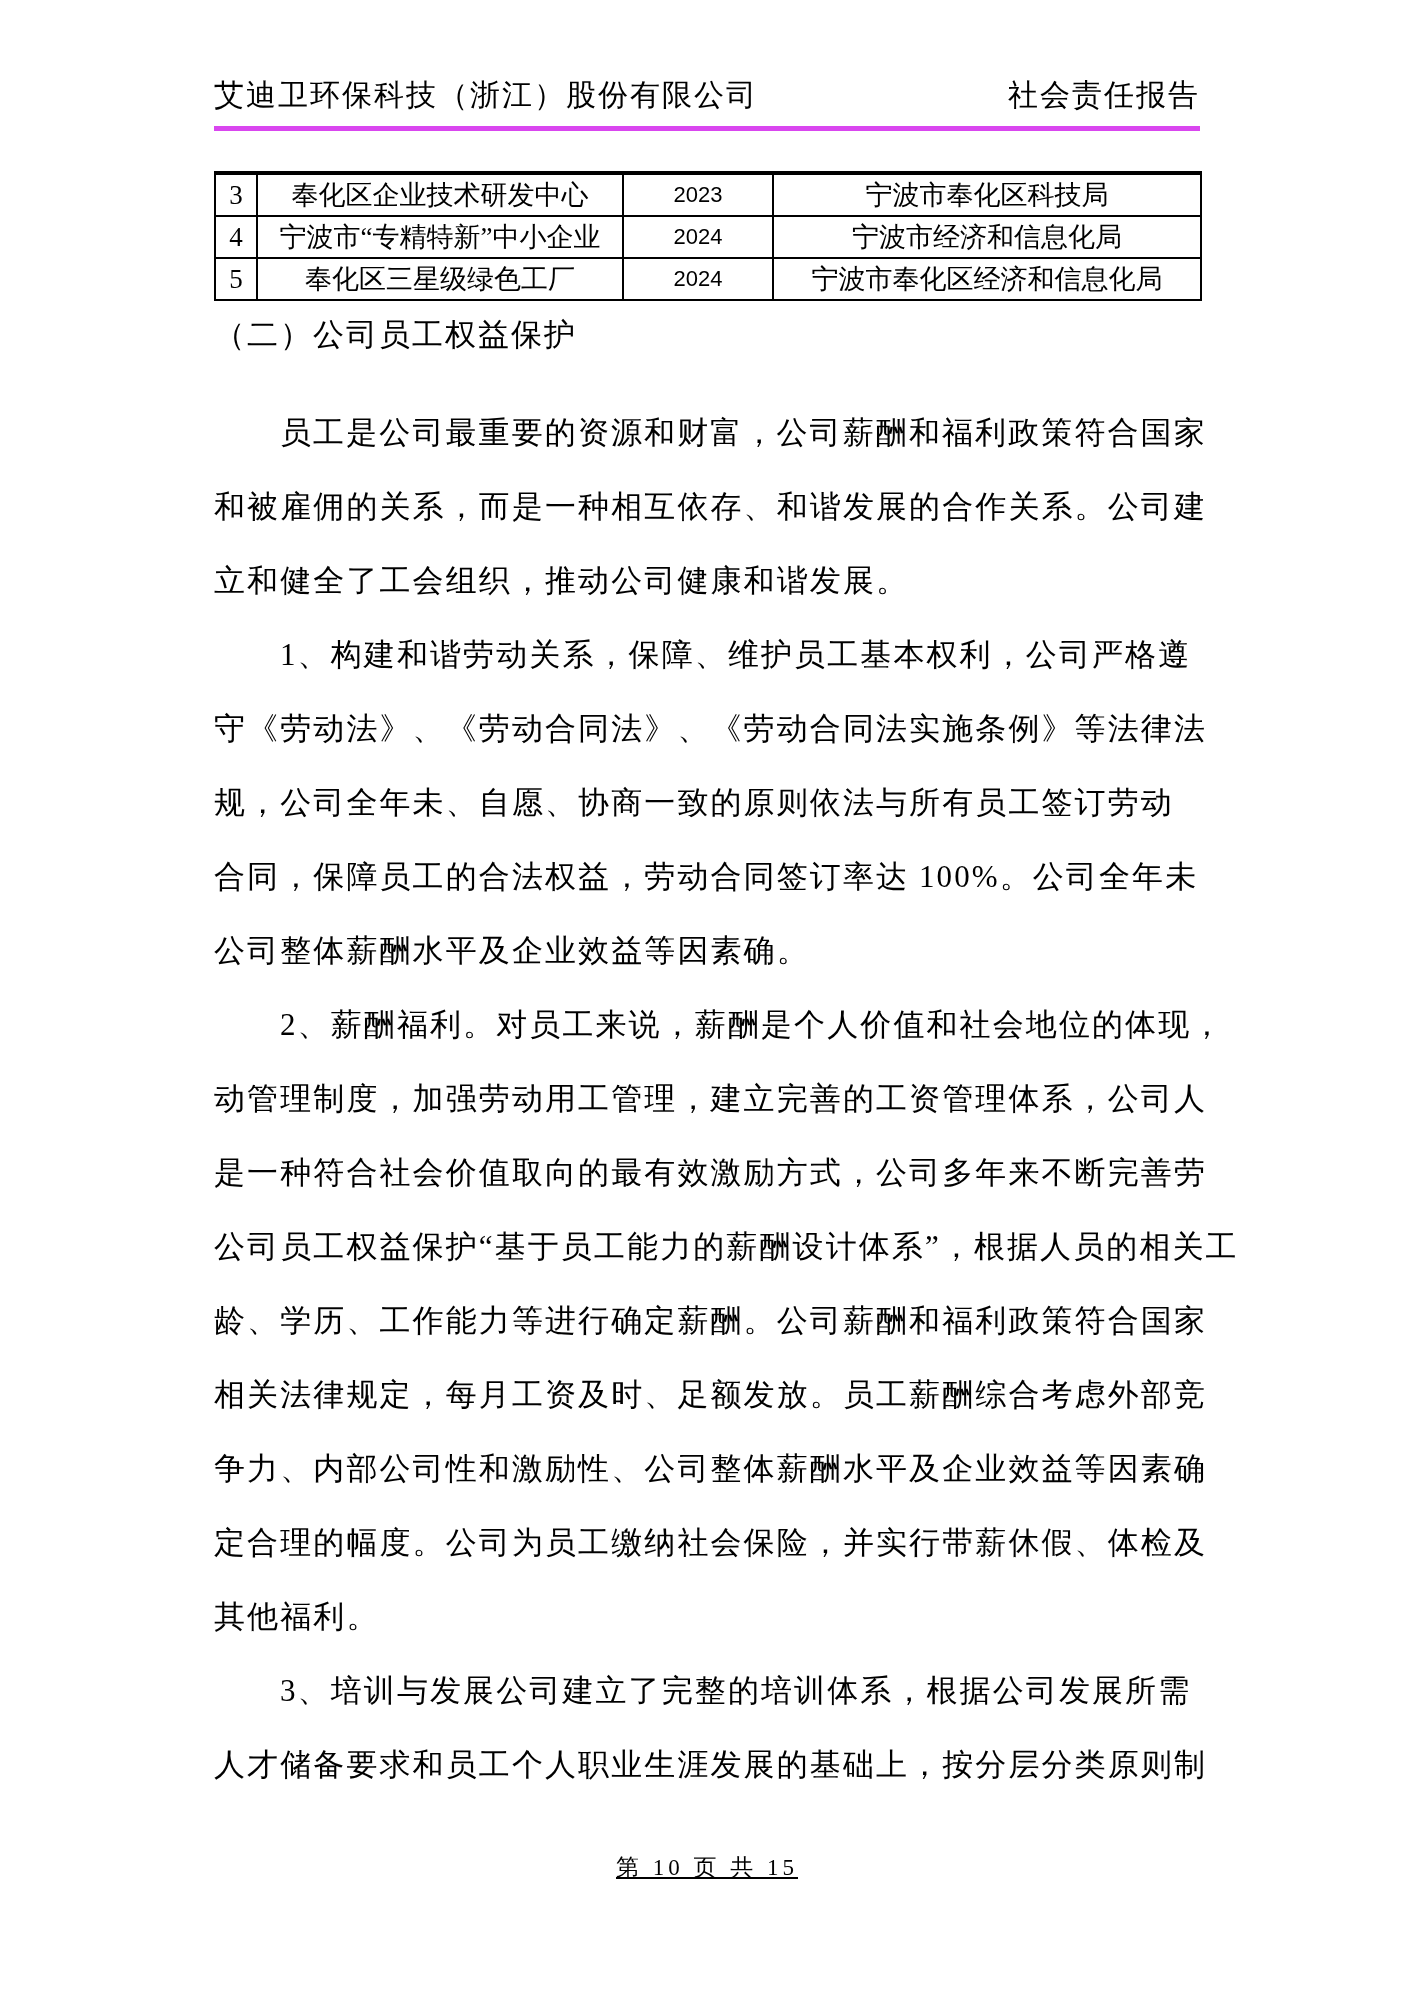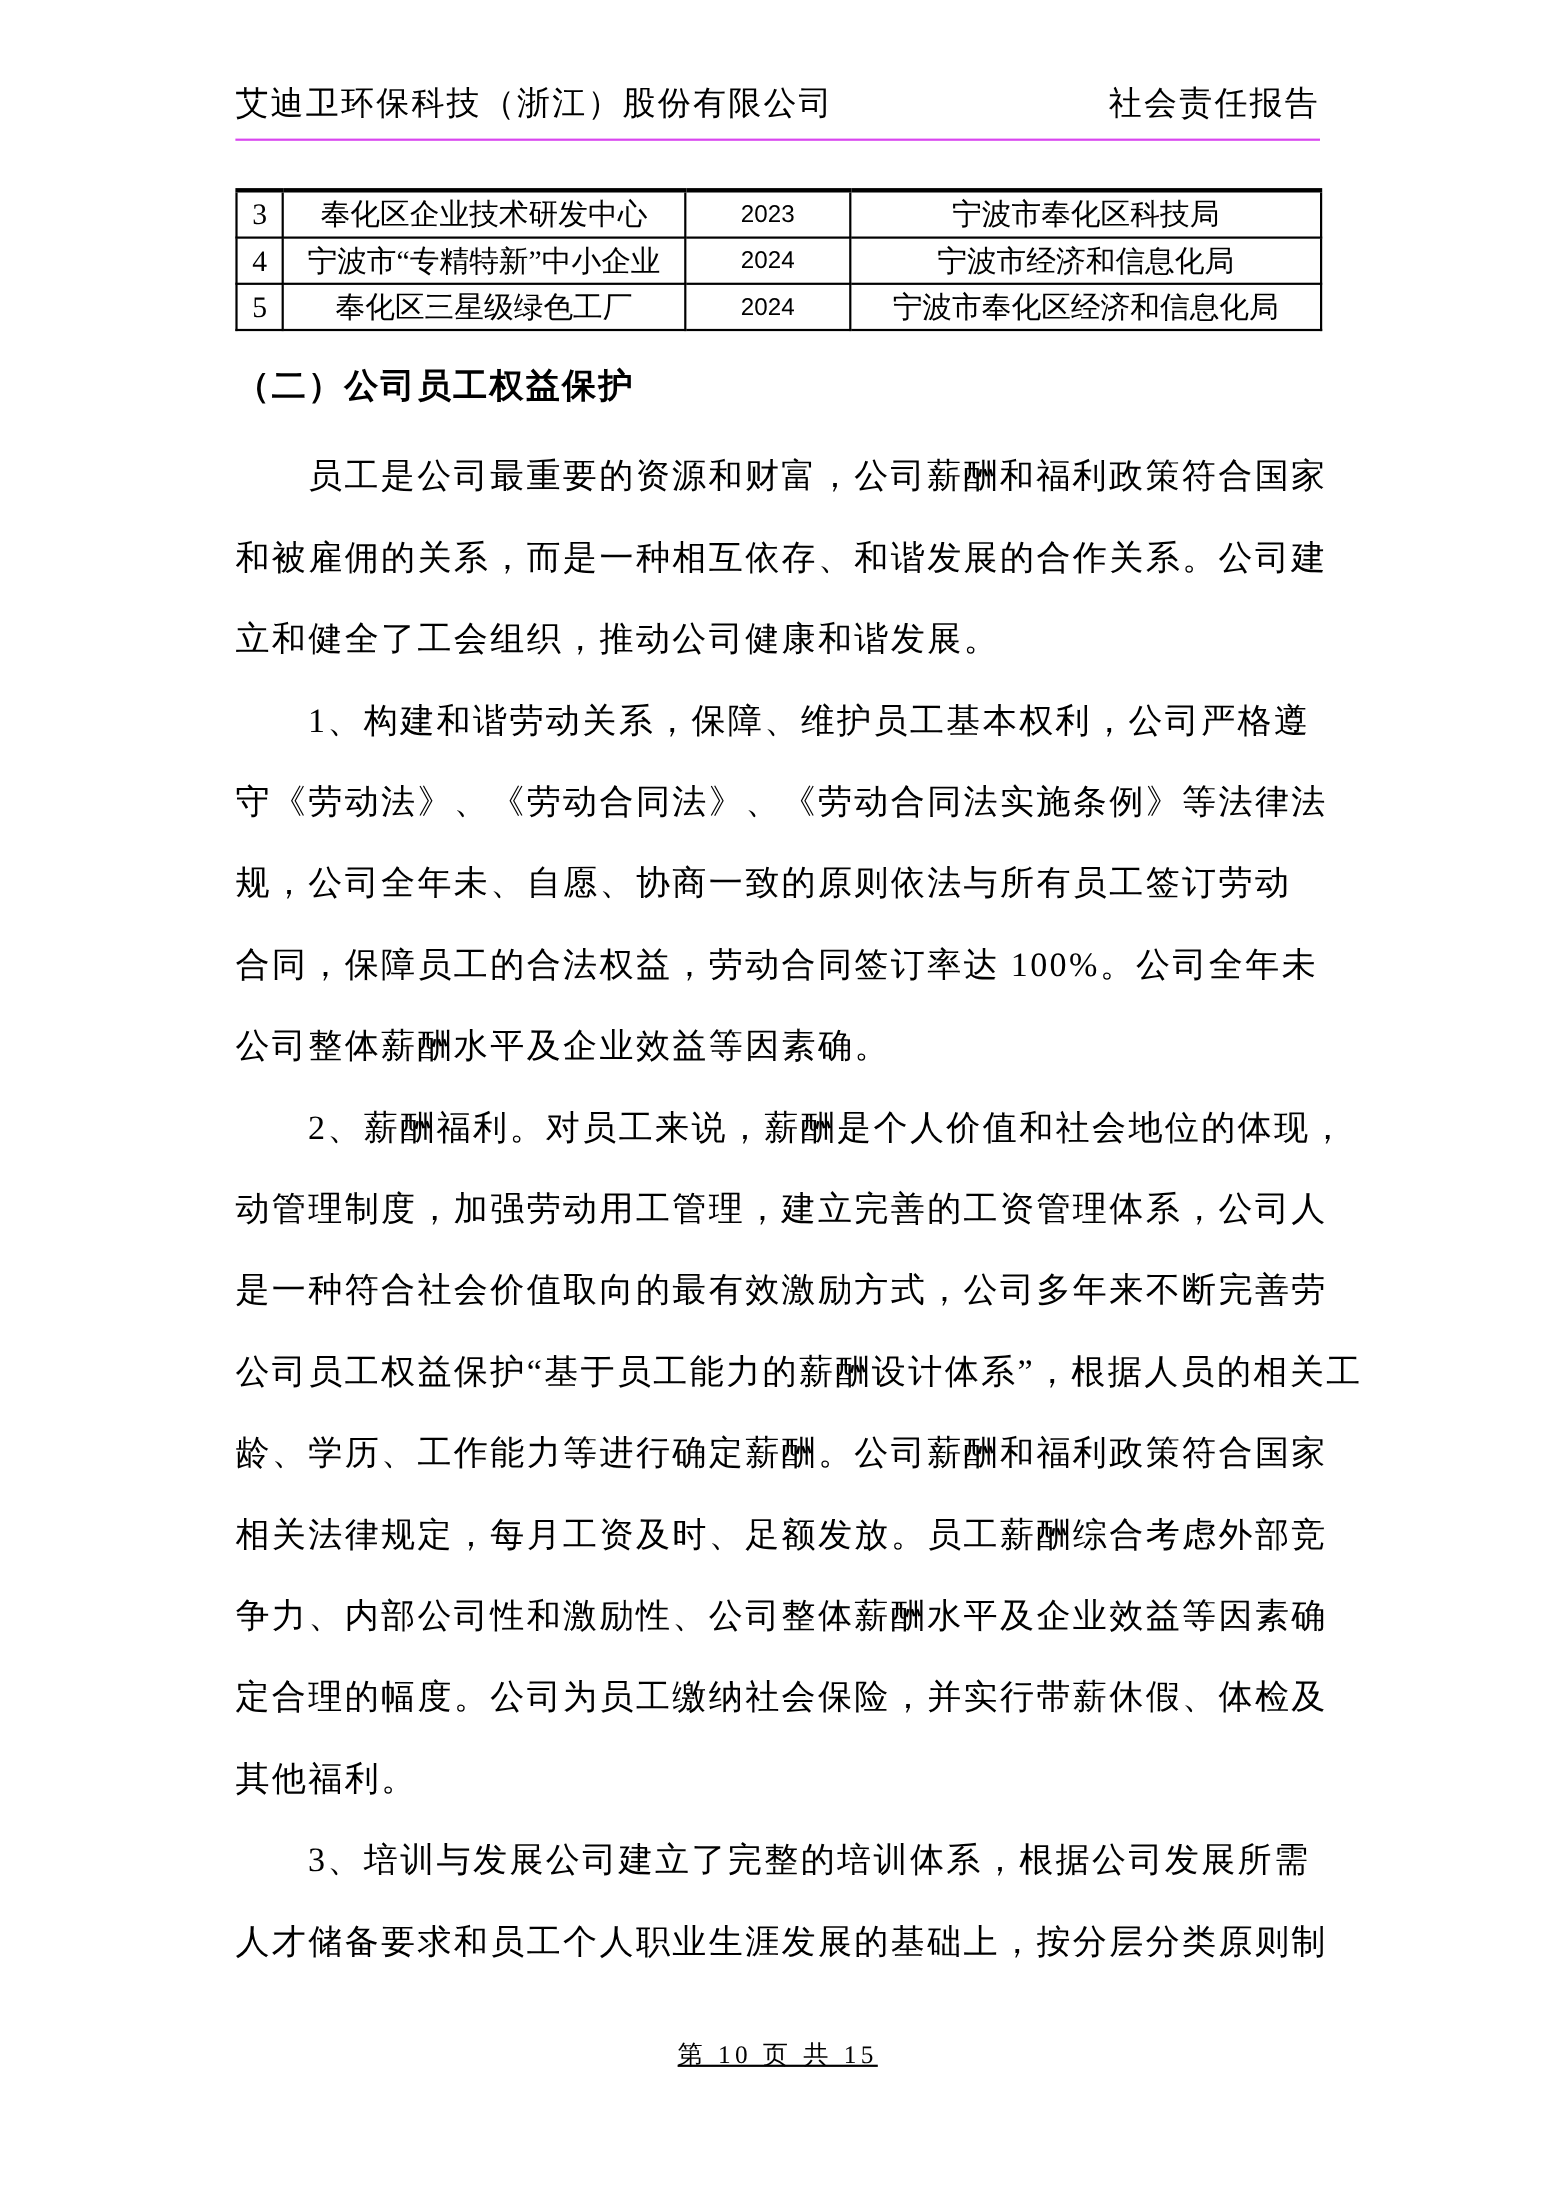--- a/index.html
+++ b/index.html
@@ -14,21 +14,21 @@
     overflow: hidden;
   }
 
   
   .hdr {
     position: absolute;
     left: 214px;
     width: 986px;
     top: 76px;
     height: 50px;
-    border-bottom: 2px solid #d946ef;
+    border-bottom: 5px solid #d946ef;
     display: flex;
     justify-content: space-between;
     align-items: flex-start;
     font-size: 30px;
     letter-spacing: 2px;
     line-height: 38px;
   }
 
   
   .cert-table {
@@ -57,24 +57,24 @@
   .year-cell {
     font-family: "Liberation Sans", sans-serif;
     font-weight: normal;
     font-size: 22px;
   }
 
   
   .sec-heading {
     position: absolute;
     left: 214px;
-    top: 328px;
+    top: 312px;
     width: 990px;
     font-size: 31px;
-    font-weight: bold;
+    font-weight: normal;
     letter-spacing: 2px;
     line-height: 46px;
     white-space: nowrap;
   }
 
   
   .body-text {
     position: absolute;
     left: 214px;
     top: 396px;

